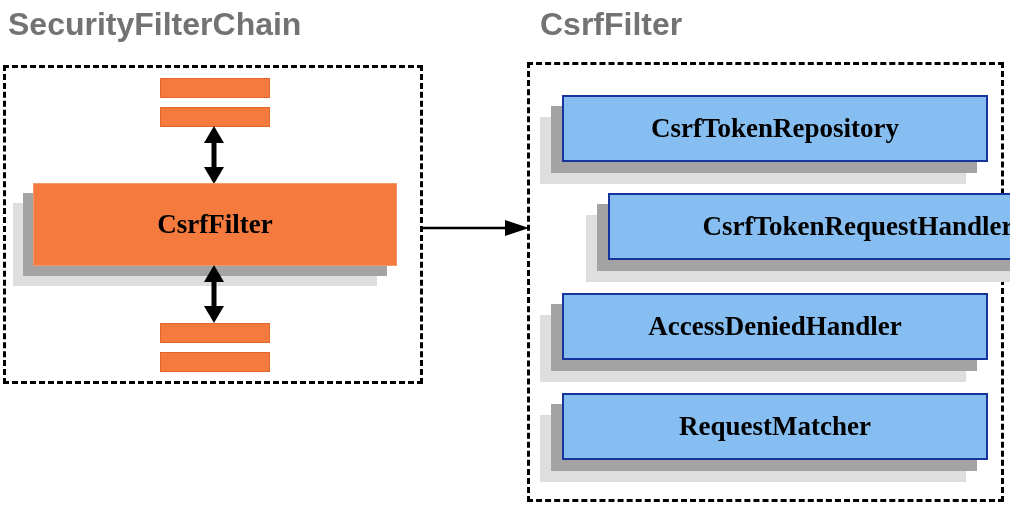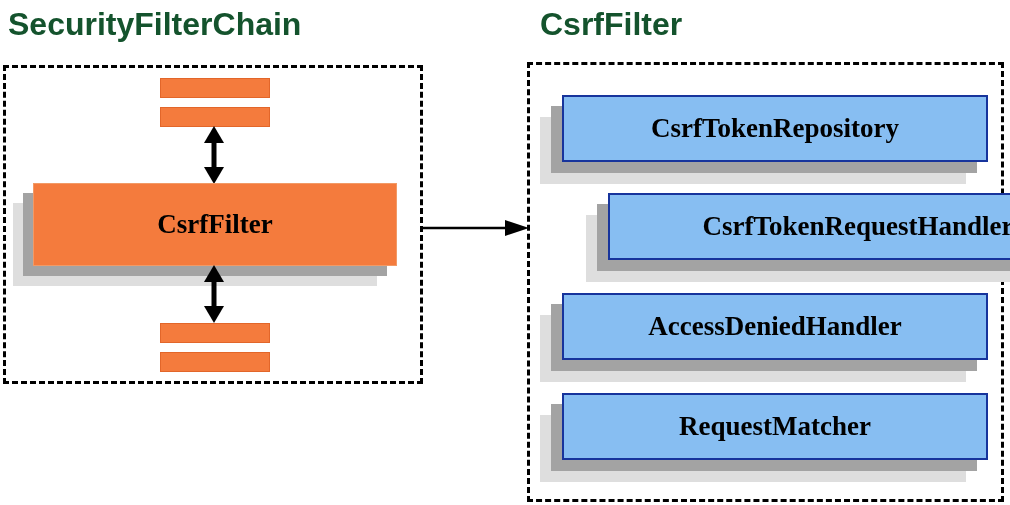--- a/index.html
+++ b/index.html
@@ -13,21 +13,21 @@
     width: 1010px;
     height: 505px;
     background: #ffffff;
     overflow: hidden;
   }
   .abs { position: absolute; }
 
   .title {
     font-size: 32px;
     font-weight: bold;
-    color: #14532d;
+    color: #737373;
     white-space: nowrap;
     letter-spacing: 0px;
   }
 
   .dashed-container {
     border: 3px dashed #000000;
     box-sizing: border-box;
     background: transparent;
   }
 

